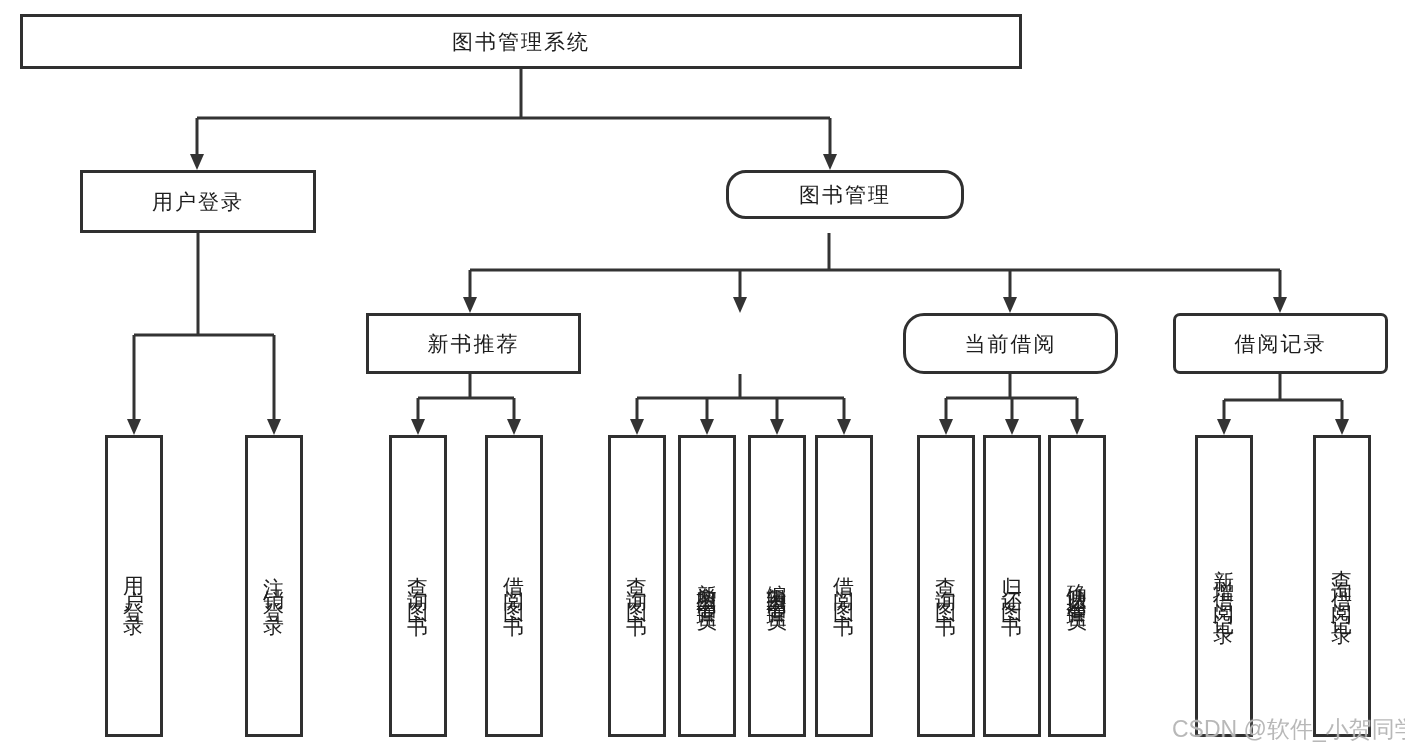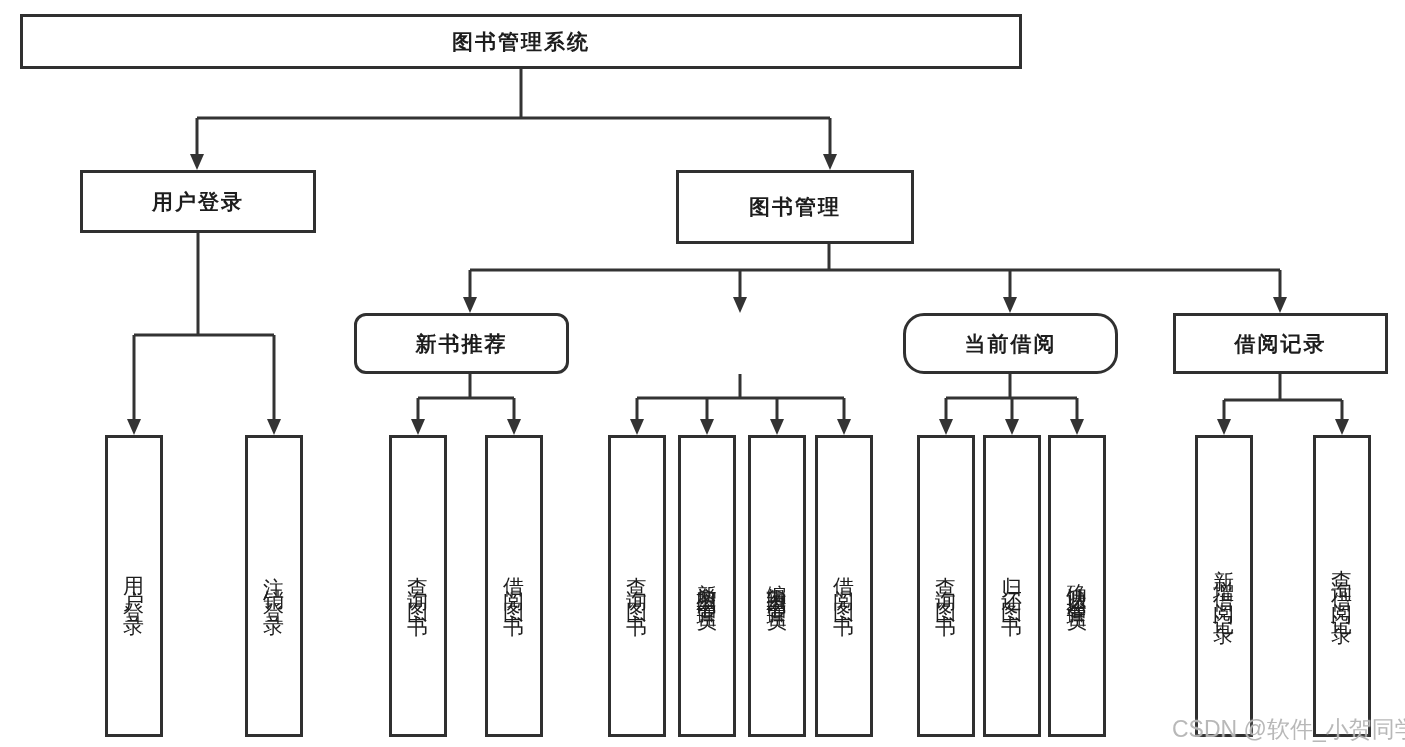--- a/index.html
+++ b/index.html
@@ -20,30 +20,30 @@
     position: absolute;
     background: #ffffff;
     border: 3px solid #303030;
     display: flex;
     align-items: center;
     justify-content: center;
     color: #1d1d1d;
     z-index: 1;
   }
 
-  .h-node { font-size: 21px; letter-spacing: 2px; font-weight: bold; }
+  .h-node { font-size: 21px; letter-spacing: 2px; }
 
   .root-node  { left: 20px;  top: 14px;  width: 1002px; height: 55px; }
   .l2-a       { left: 80px;  top: 170px; width: 236px;  height: 63px; }
-  .l2-b       { left: 676px; top: 170px; width: 238px;  height: 74px; }
+  .l2-b       { left: 726px; top: 170px; width: 238px;  height: 49px; border-radius: 20px; }
   .l3         { top: 313px;  width: 215px; height: 61px; }
-  .l3-a { left: 354px; border-radius: 12px; }
+  .l3-a { left: 366px; }
   .l3-b { left: 633px; }
   .l3-c { left: 903px; border-radius: 21px; }
-  .l3-d { left: 1173px; }
+  .l3-d { left: 1173px; border-radius: 7px; }
 
   .v-node { top: 435px; width: 58px; height: 302px; }
   .v-node span {
     writing-mode: vertical-lr;
     text-orientation: mixed;
     font-size: 21px;
     line-height: 1;
     color: #1d1d1d;
   }
   .ls4  span { letter-spacing: 13px; }

